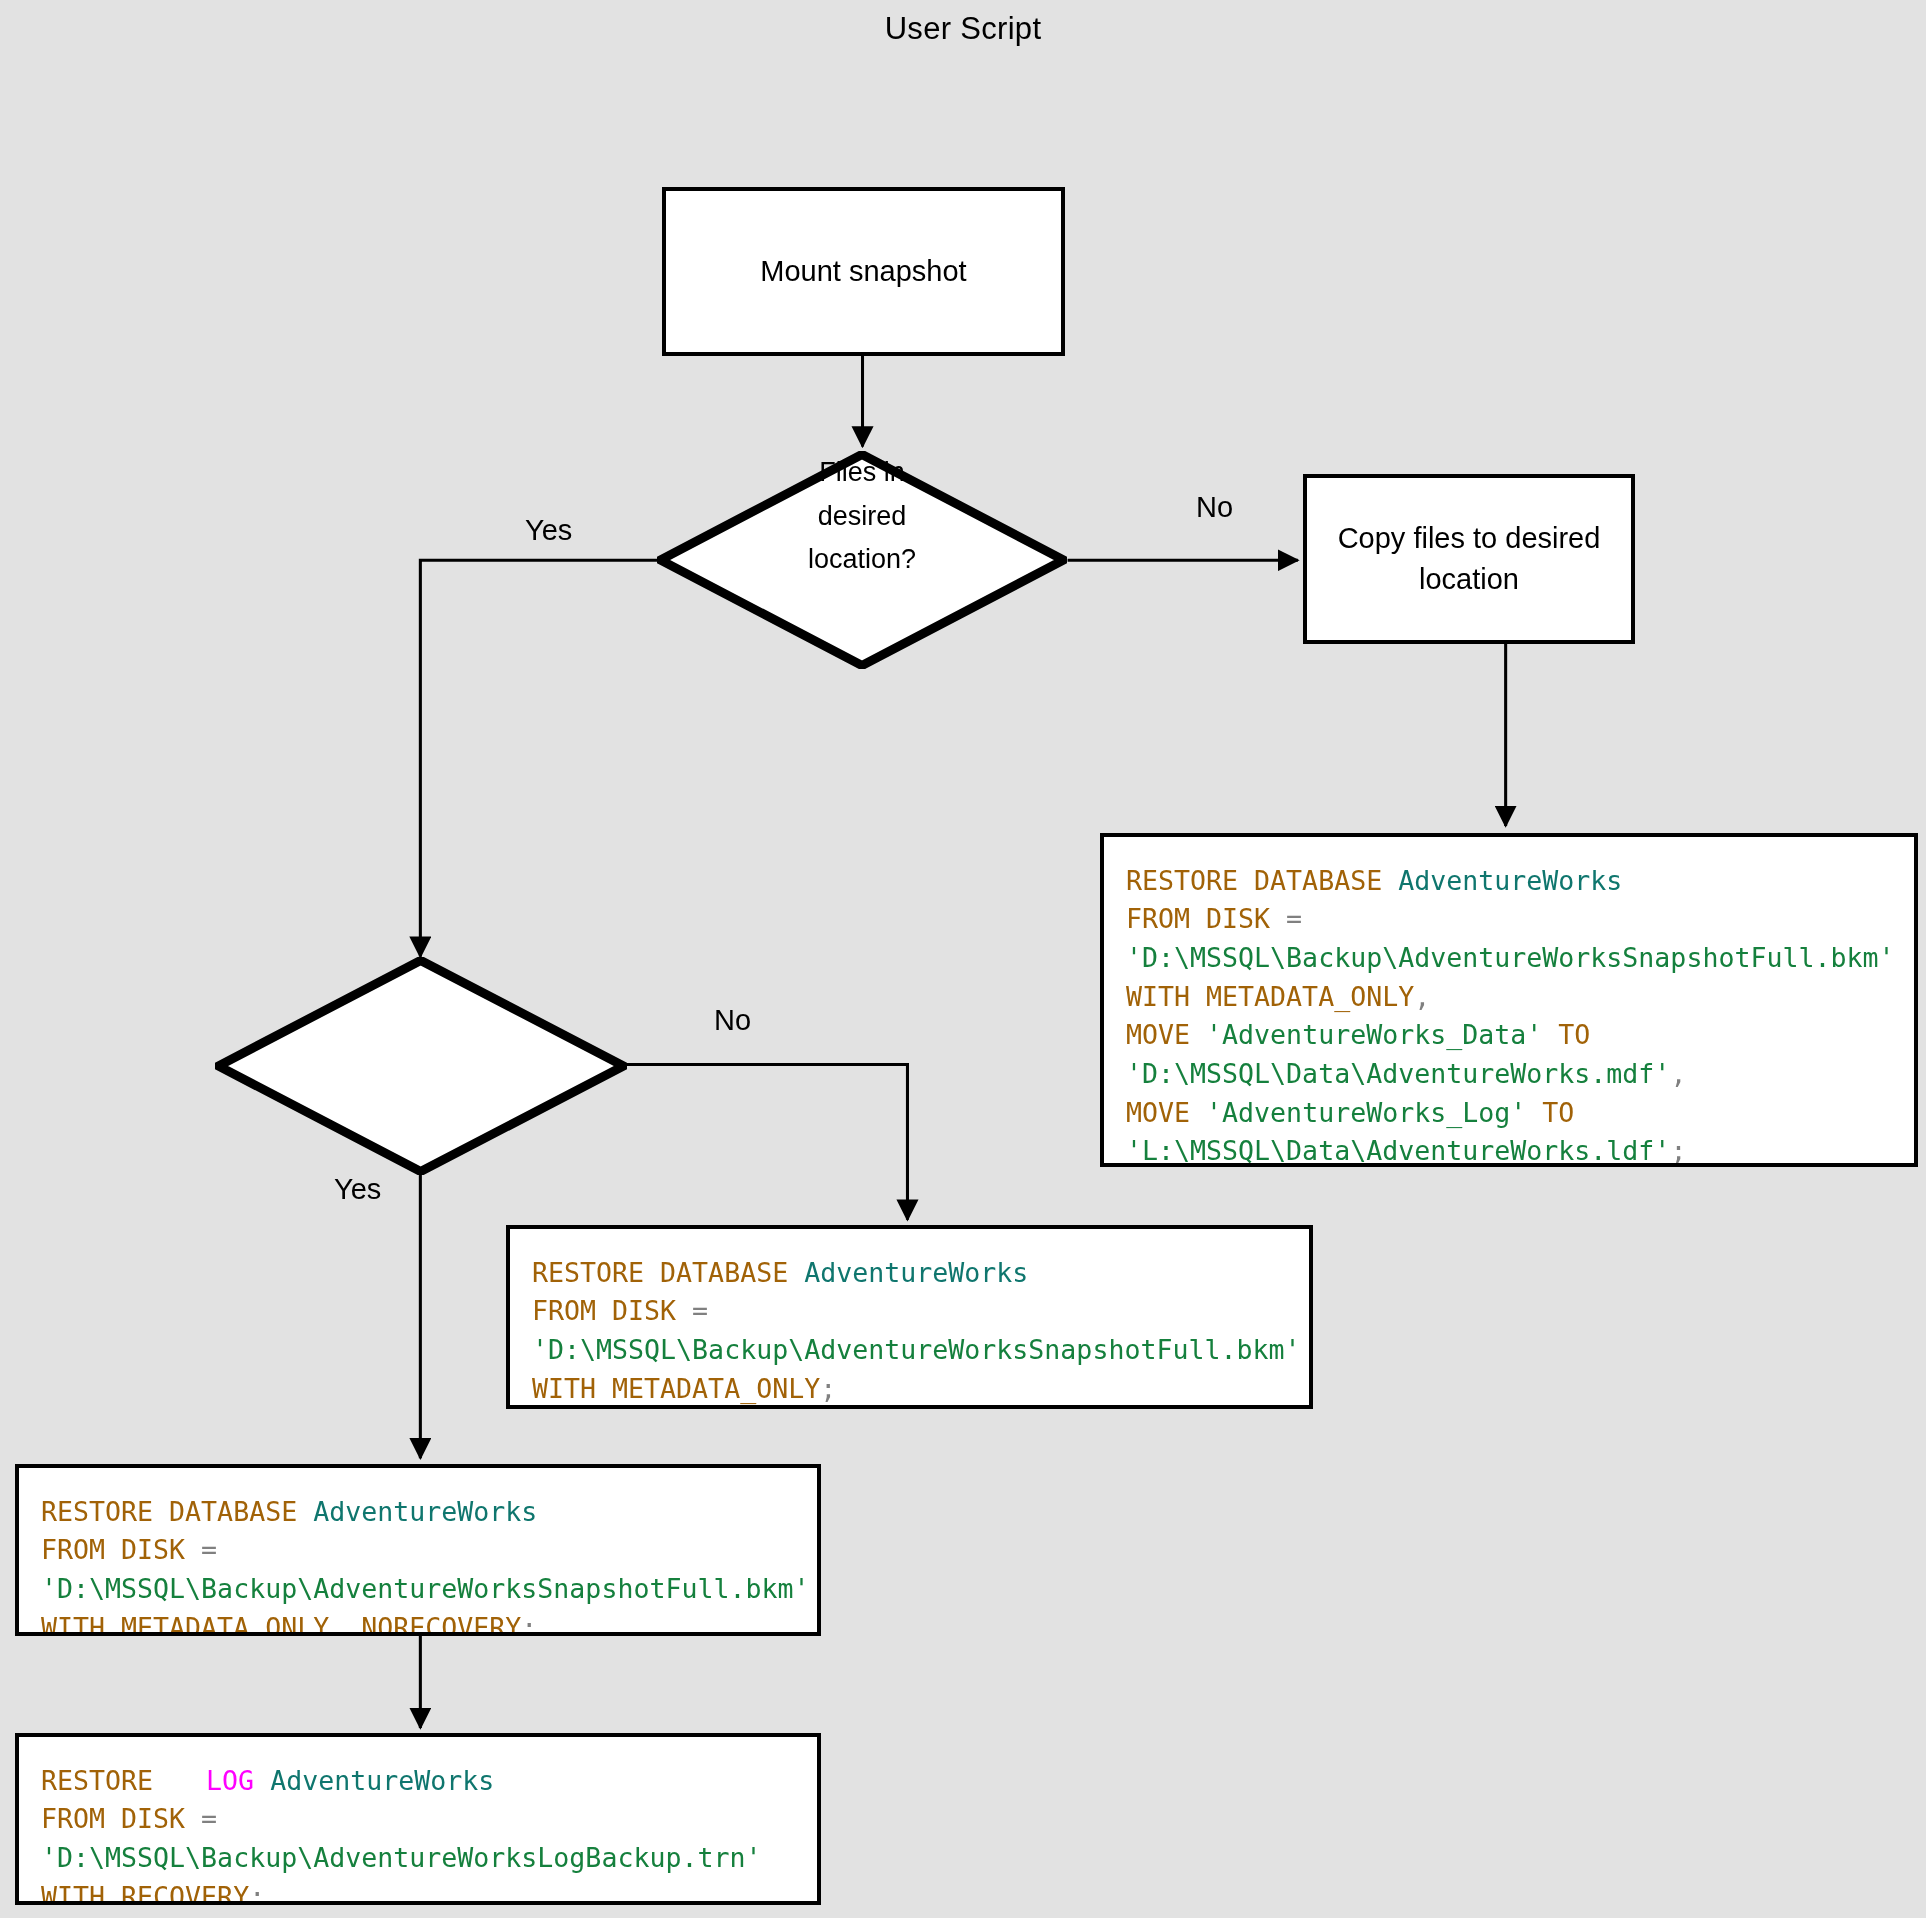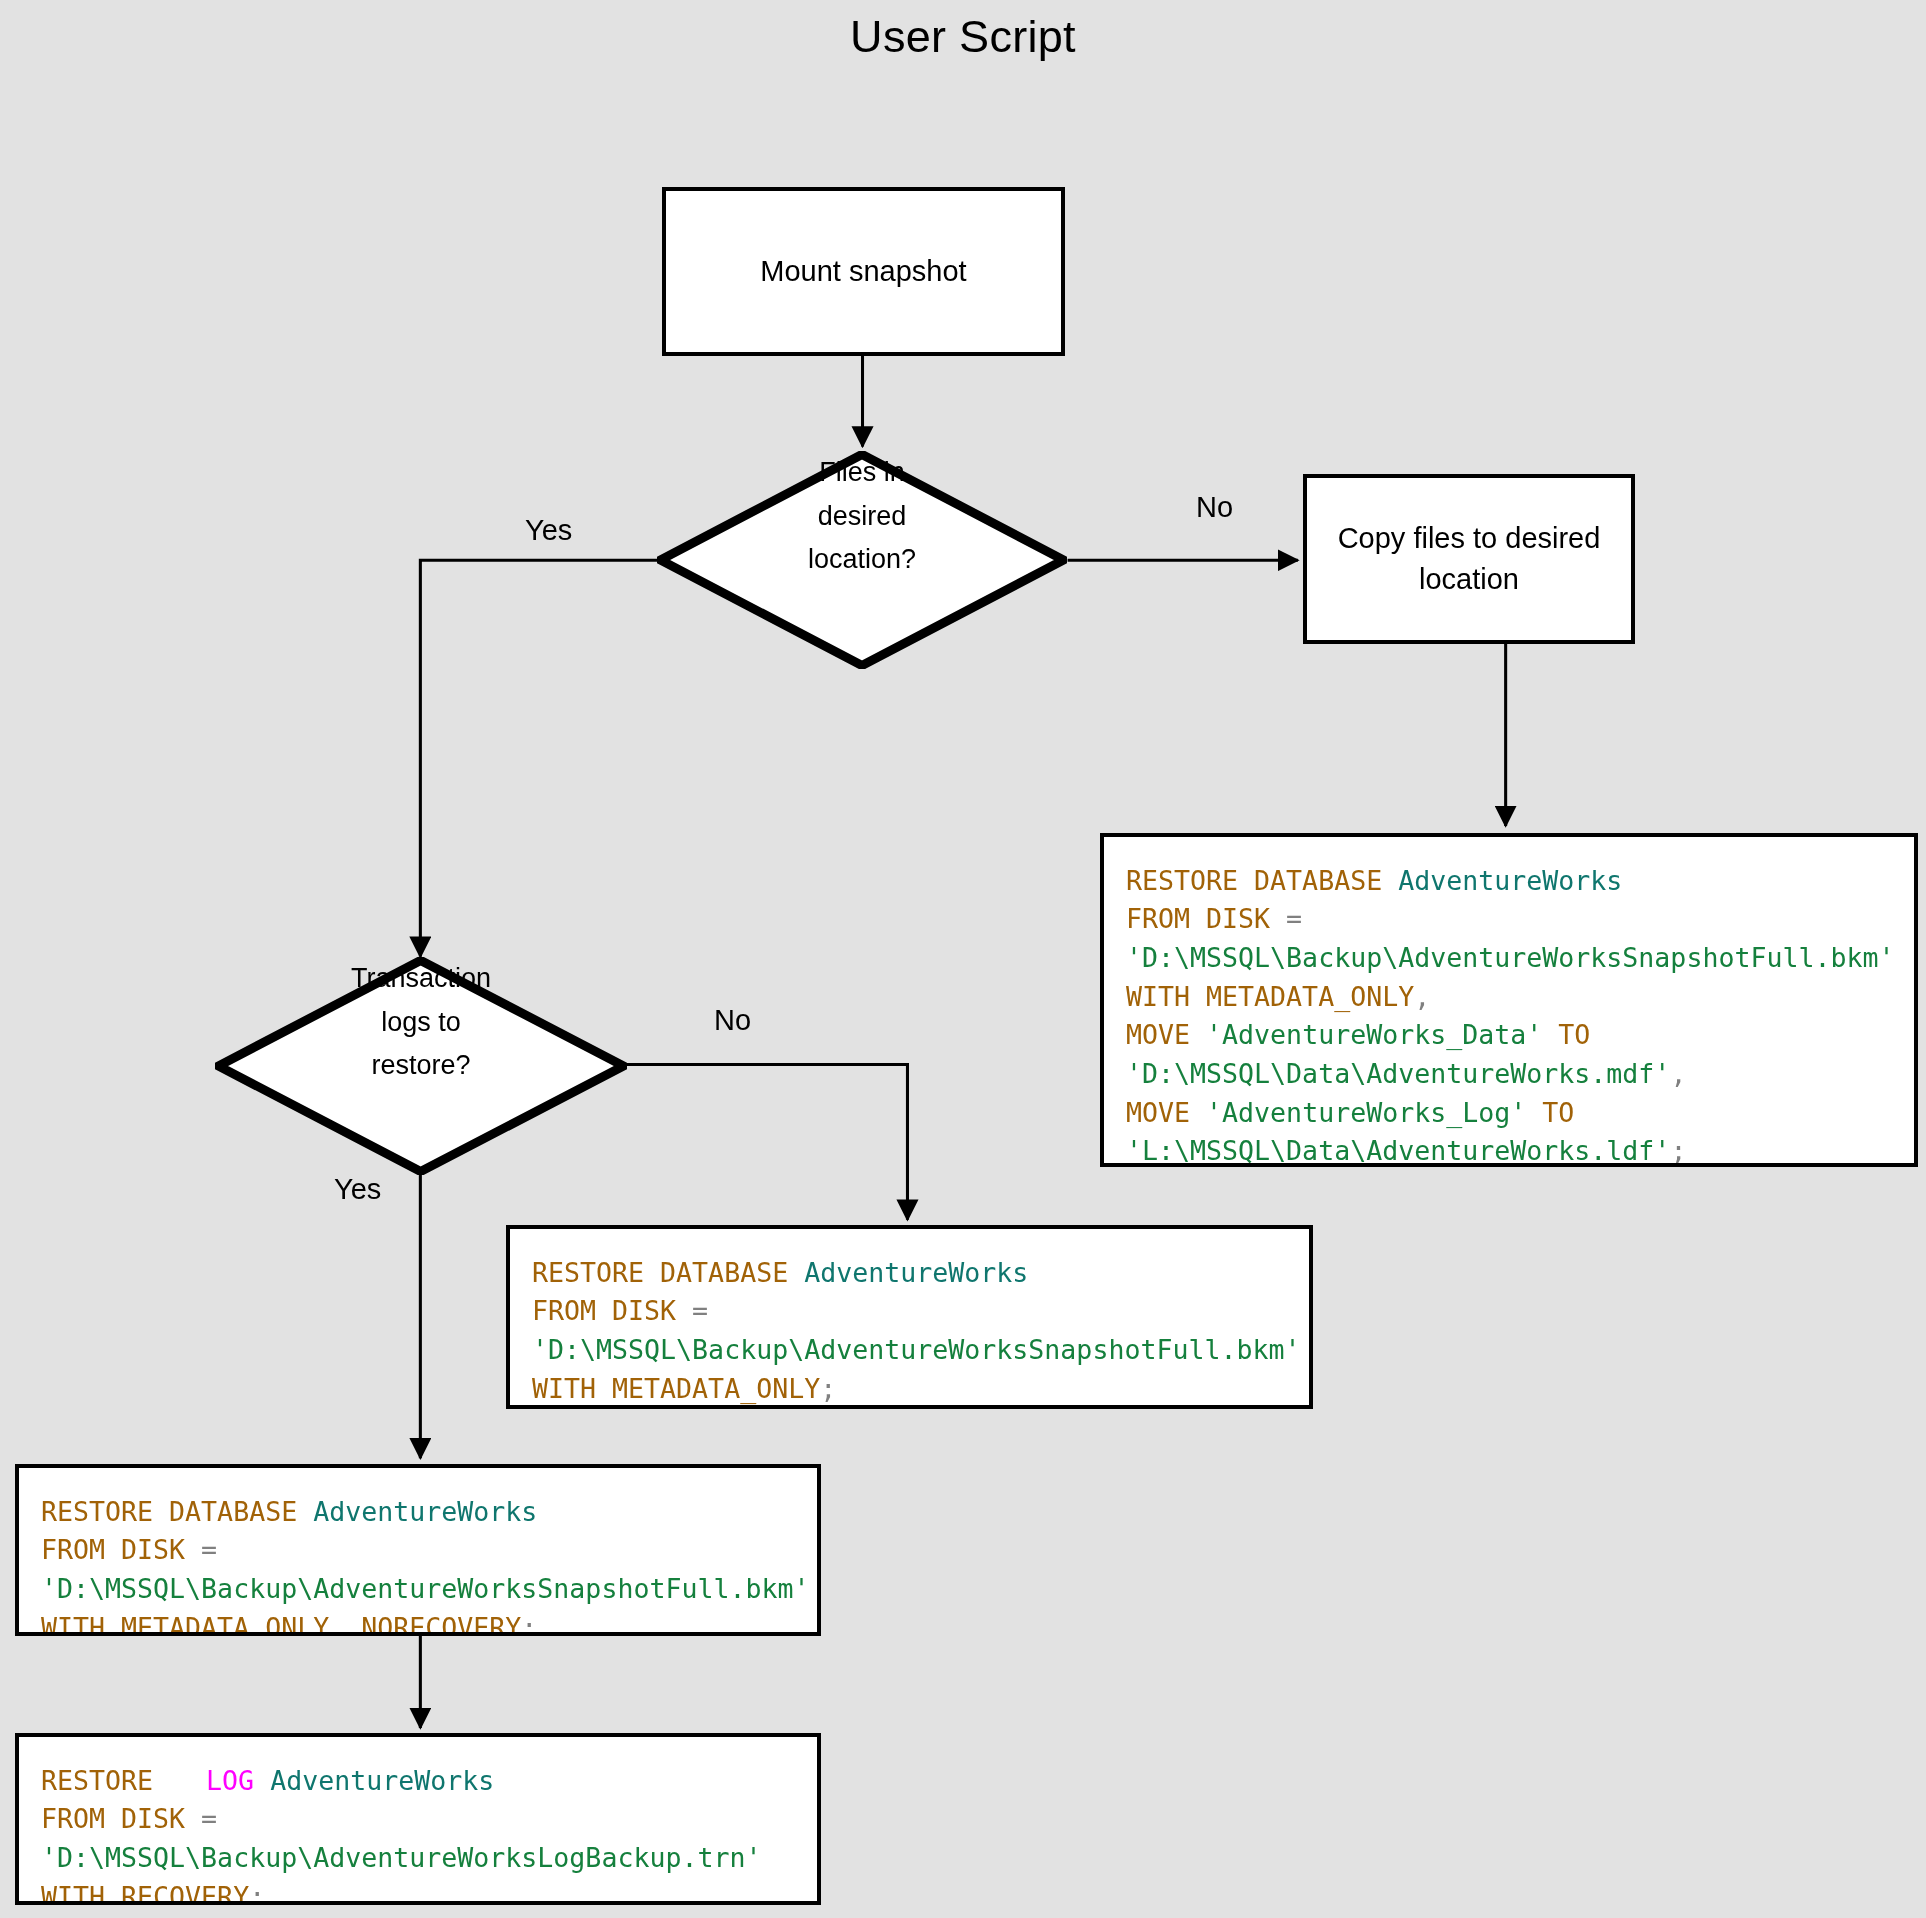--- a/index.html
+++ b/index.html
@@ -36,21 +36,21 @@
     position: absolute;
     box-sizing: border-box;
   }
 
   
   .title {
     left: 0;
     top: 12.3px;
     width: 1926px;
     text-align: center;
-    font-size: 45px;
+    font-size: 31px;
     line-height: 1.1;
     color: #000000;
     letter-spacing: 0.3px;
   }
 
   
   .process {
     background: #ffffff;
     border: 4.1px solid #000000;
     display: flex;
@@ -160,21 +160,20 @@
   </div>
 
   <div class="node process" style="left:1303px; top:450px; width:332px; height:170px;">
     <span>Copy files to desired<br>location</span>
   </div>
 
   <div class="node decision" style="left:215px; top:957px; width:412px; height:218px;">
     <svg class="diamond-shape" viewBox="0 0 605 320" preserveAspectRatio="none" xmlns="http://www.w3.org/2000/svg">
       <polygon points="302,5 600,160 302,315 5,160" fill="#ffffff" stroke="#000000" stroke-width="9" vector-effect="non-scaling-stroke"></polygon>
     </svg>
-    <span class="decision-text">Transaction<br>logs to<br>restore?</span>
   </div>
 
   <div class="edge-label" style="left:525px; top:514px;">Yes</div>
 
   <div class="edge-label" style="left:1196px; top:491px;">No</div>
 
   <div class="edge-label" style="left:714px; top:1004px;">No</div>
 
   <div class="edge-label" style="left:334px; top:1173px;">Yes</div>
 

